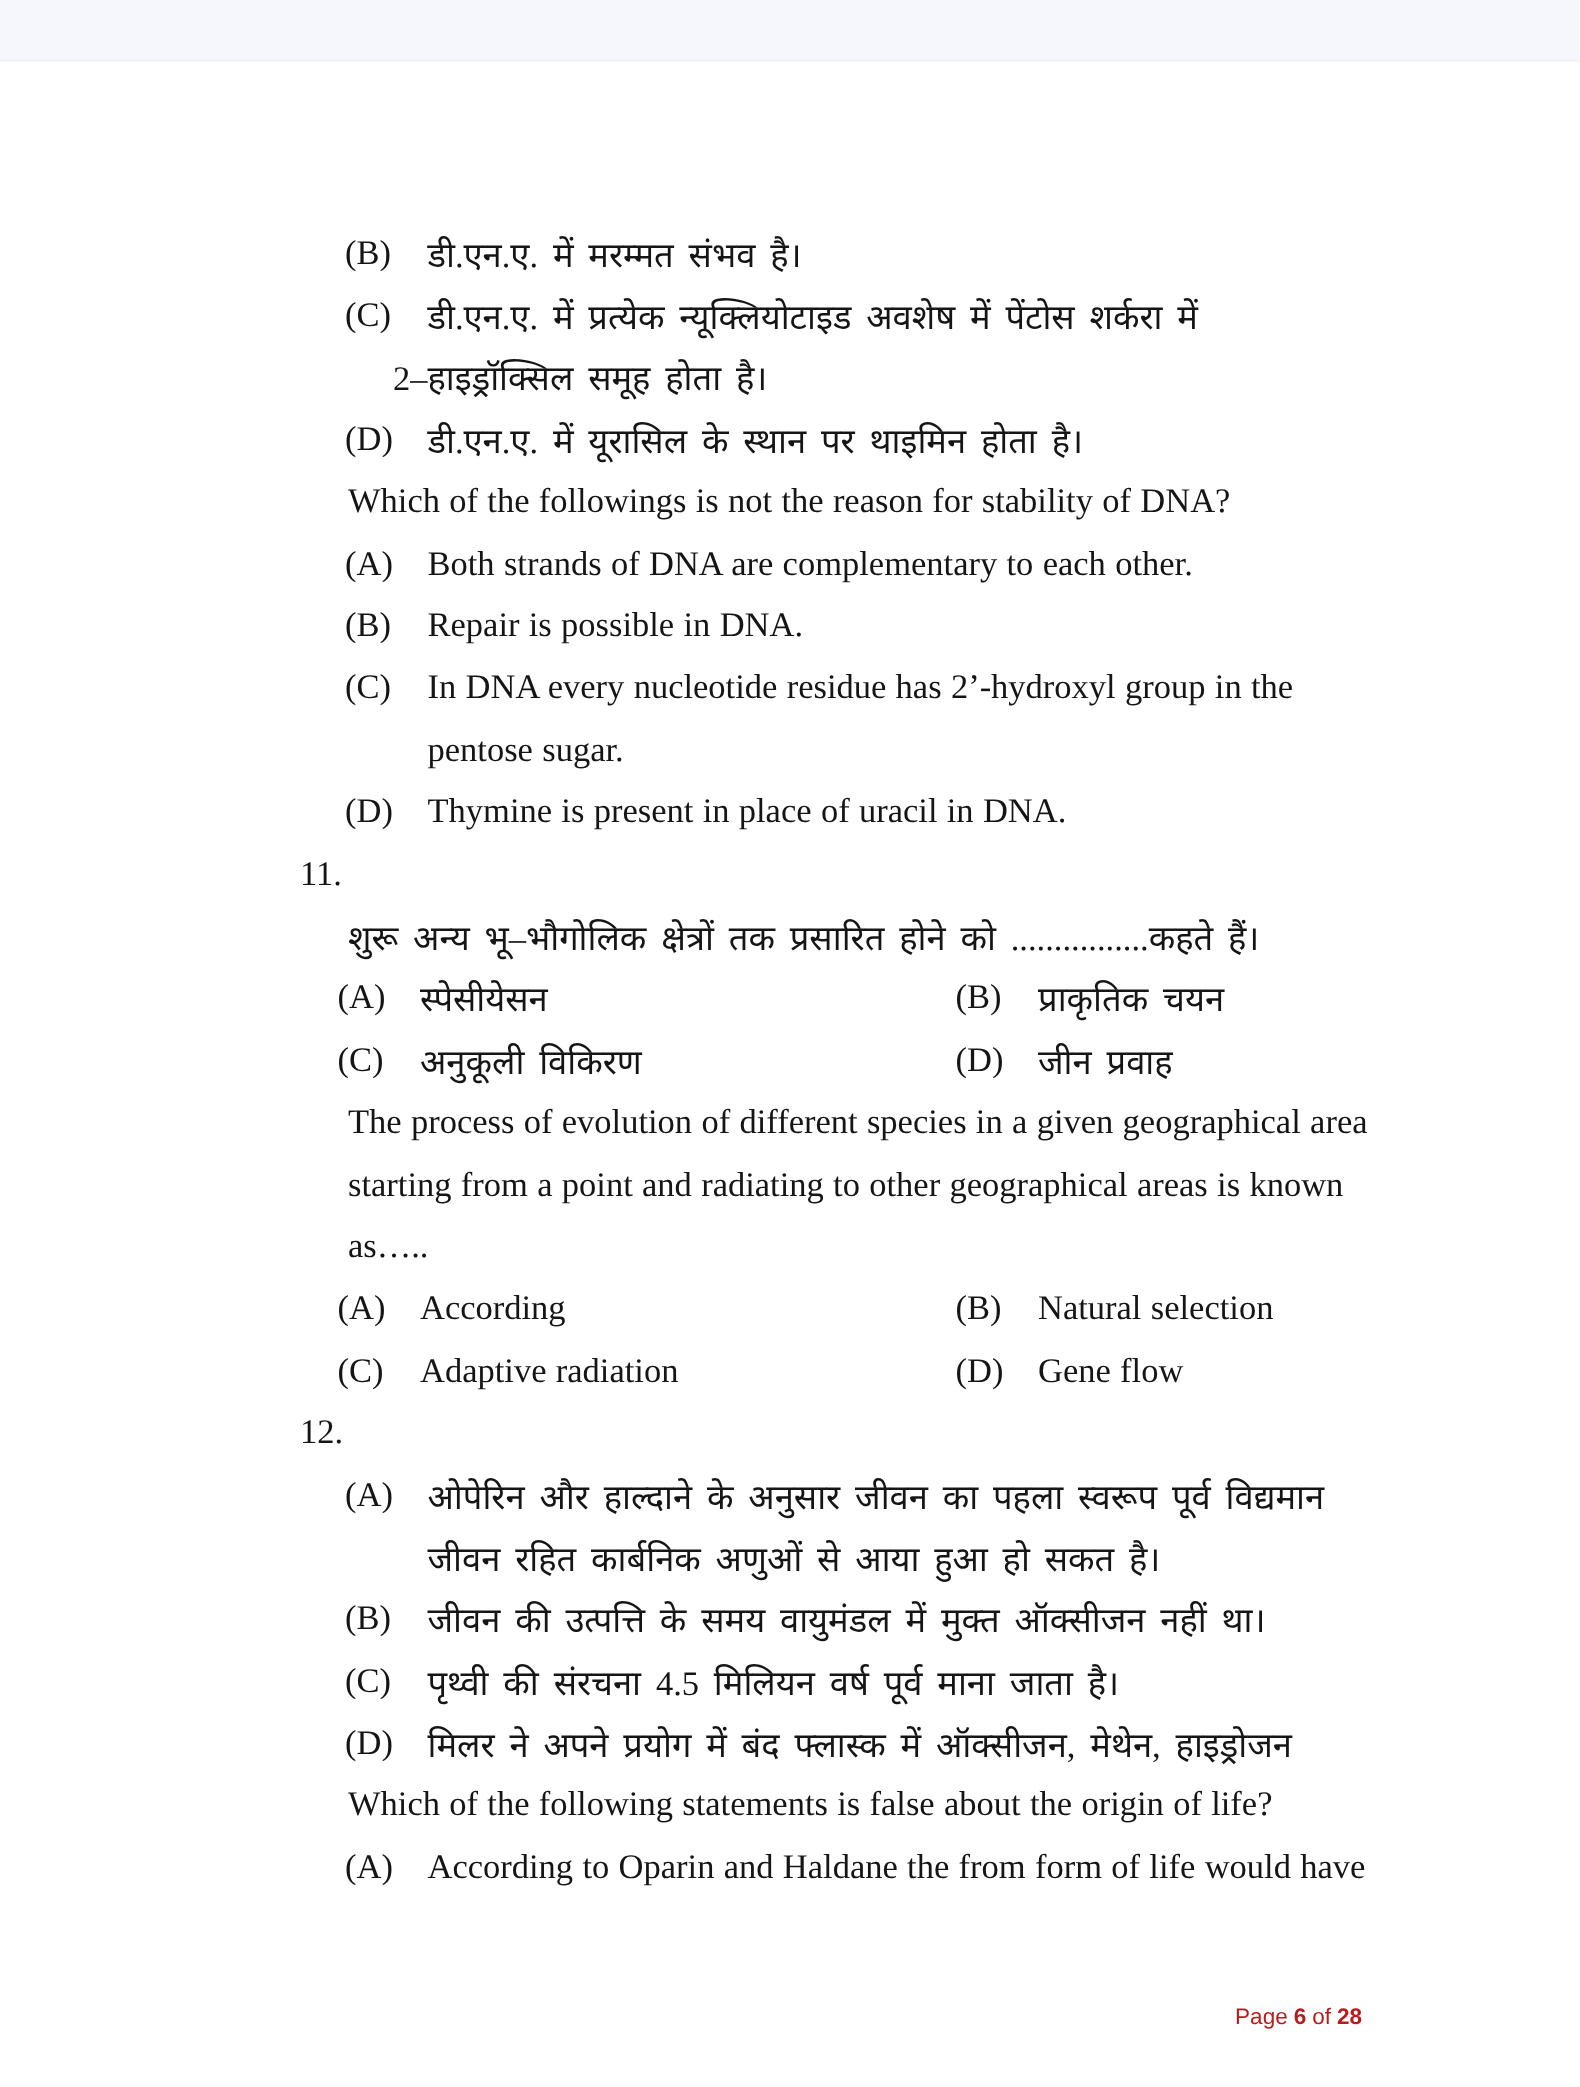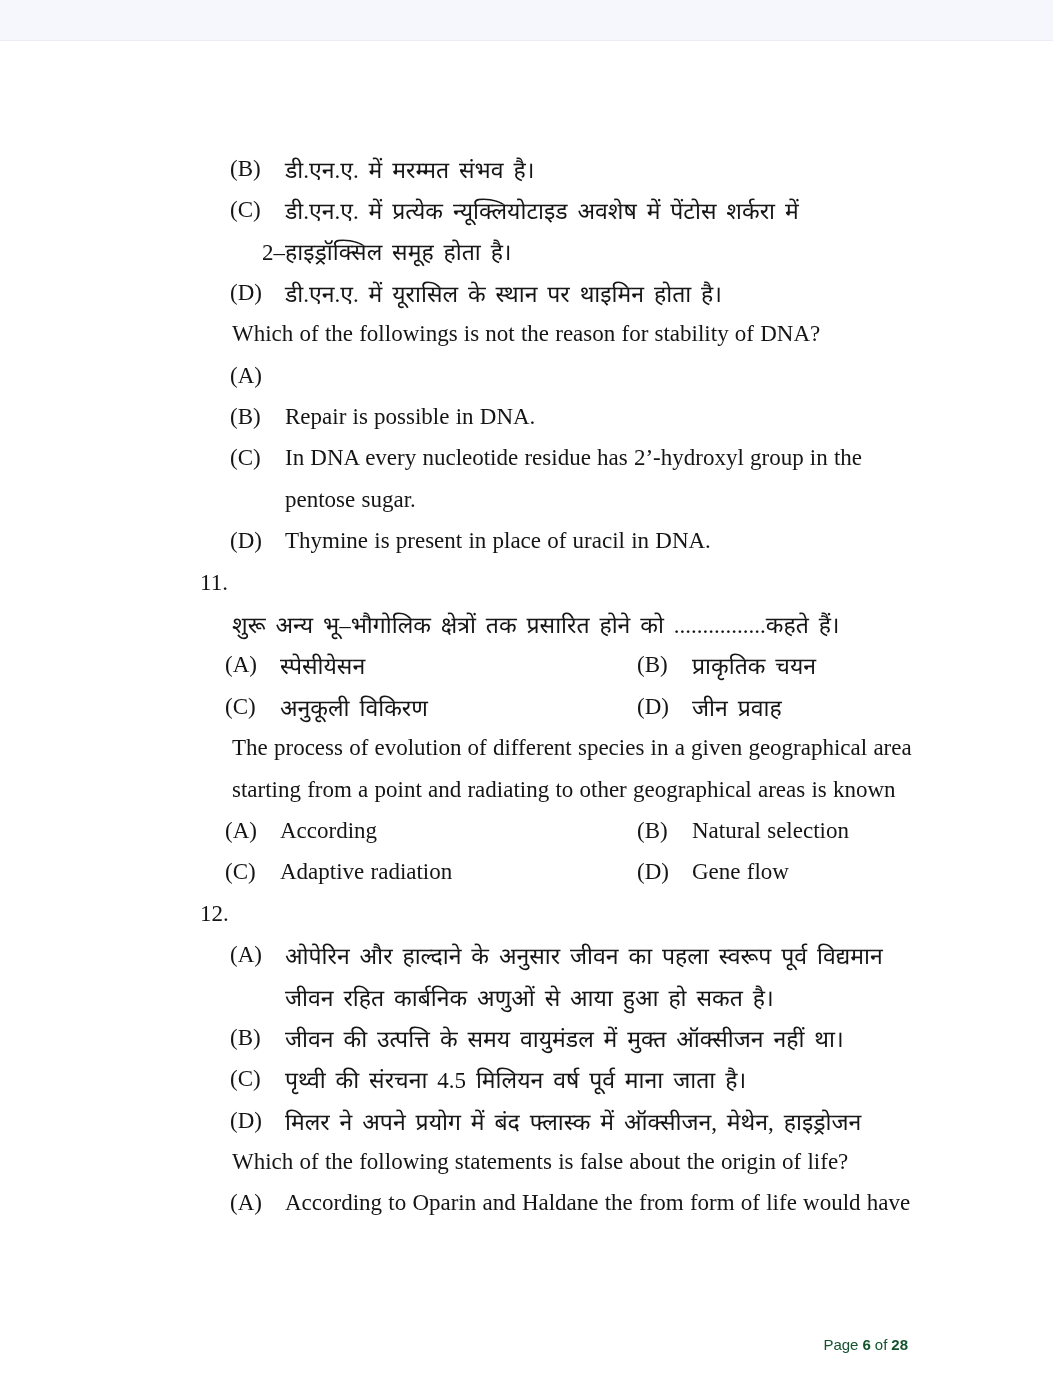--- a/index.html
+++ b/index.html
@@ -73,21 +73,21 @@
     font-style: italic;
     margin: 0 10px 0 6px;
   }
   .pre800 { margin-right: 2px; }
   .footer {
     position: absolute;
     top: 1336px;
     right: 145px;
     font-family: "Liberation Sans", "DejaVu Sans", sans-serif;
     font-size: 15px;
-    color: #14532d;
+    color: #b91c1c;
     display: flex;
     gap: 4px;
     align-items: baseline;
   }
   .footer .b { font-weight: 700; }
 </style>
 </head>
 <body>
 
 <div class="topbar"></div>
@@ -109,20 +109,21 @@
     <div class="line ml-opt hi">
       <span class="opt-label">(D)</span>
       <span>डी.एन.ए. में यूरासिल के स्थान पर थाइमिन होता है।</span>
     </div>
 
     <div class="line ml-q en">
       <span>Which of the followings is not the reason for stability of DNA?</span>
     </div>
     <div class="line ml-opt en">
       <span class="opt-label">(A)</span>
+      <span>Both strands of DNA are complementary to each other.</span>
     </div>
     <div class="line ml-opt en">
       <span class="opt-label">(B)</span>
       <span>Repair is possible in DNA.</span>
     </div>
     <div class="line ml-opt en">
       <span class="opt-label">(C)</span>
       <span>In DNA every nucleotide residue has 2’-hydroxyl group in the</span>
     </div>
     <div class="line ml-cont en">
@@ -158,20 +159,23 @@
         <span class="opt-label">(D)</span>
         <span>जीन प्रवाह</span>
       </span>
     </div>
 
     <div class="line ml-q en">
       <span>The process of evolution of different species in a given geographical area</span>
     </div>
     <div class="line ml-q en">
       <span>starting from a point and radiating to other geographical areas is known</span>
+    </div>
+    <div class="line ml-q en">
+      <span>as…..</span>
     </div>
     <div class="line en">
       <span class="grid-col1">
         <span class="opt-label">(A)</span>
         <span>According</span>
       </span>
       <span class="grid-col2">
         <span class="opt-label">(B)</span>
         <span>Natural selection</span>
       </span>

